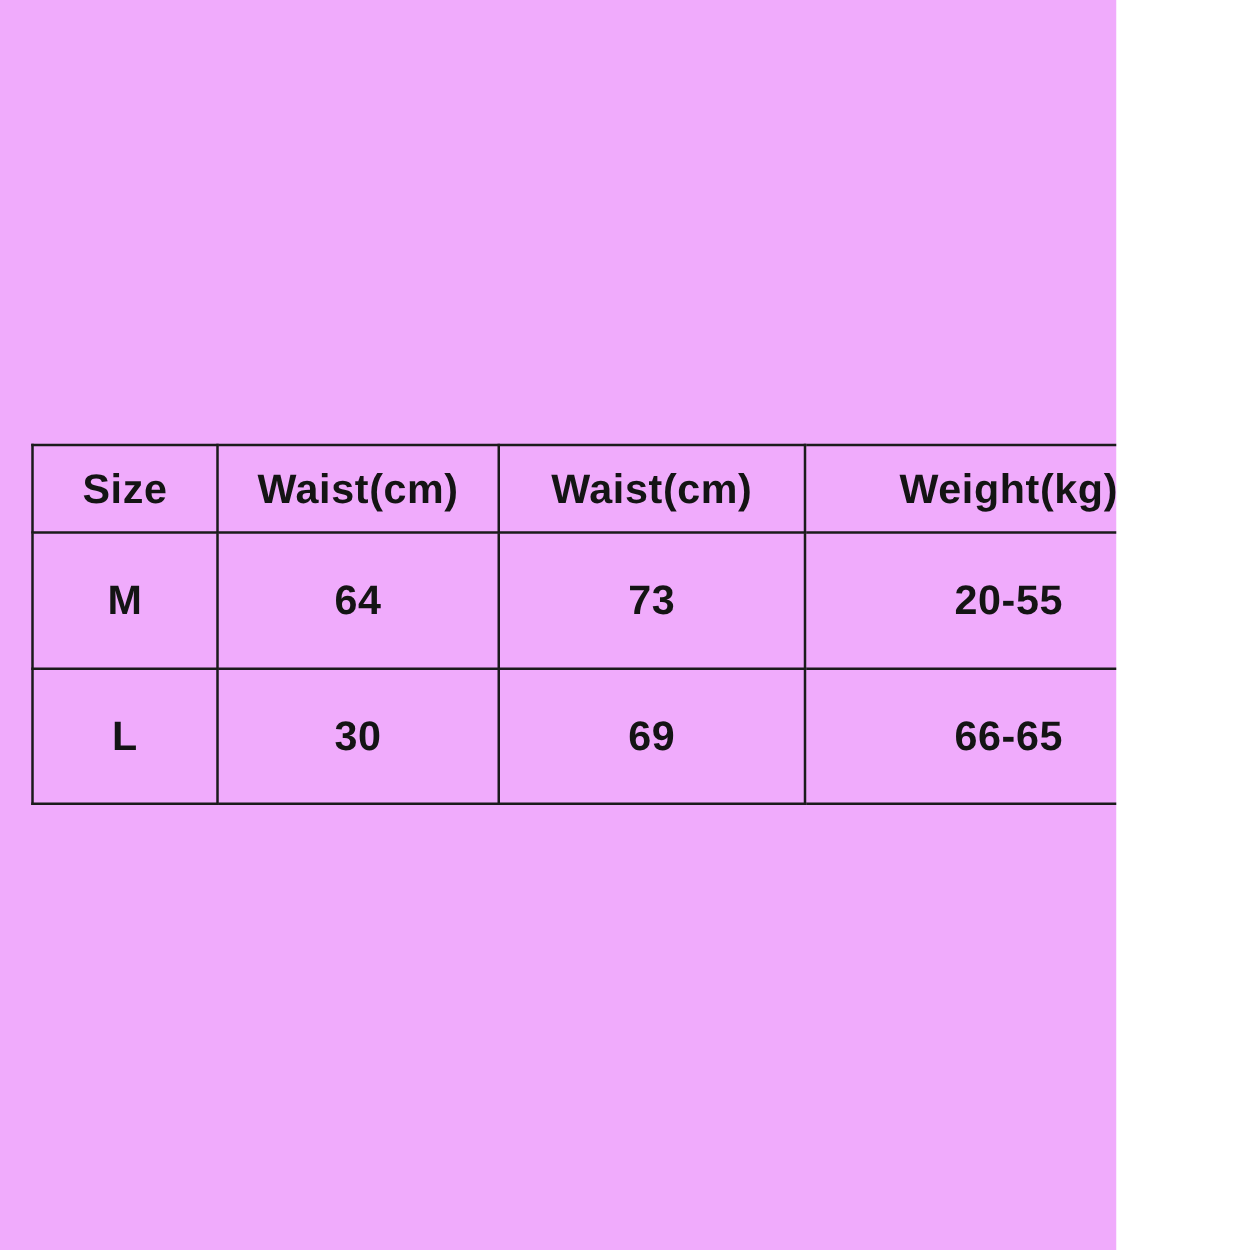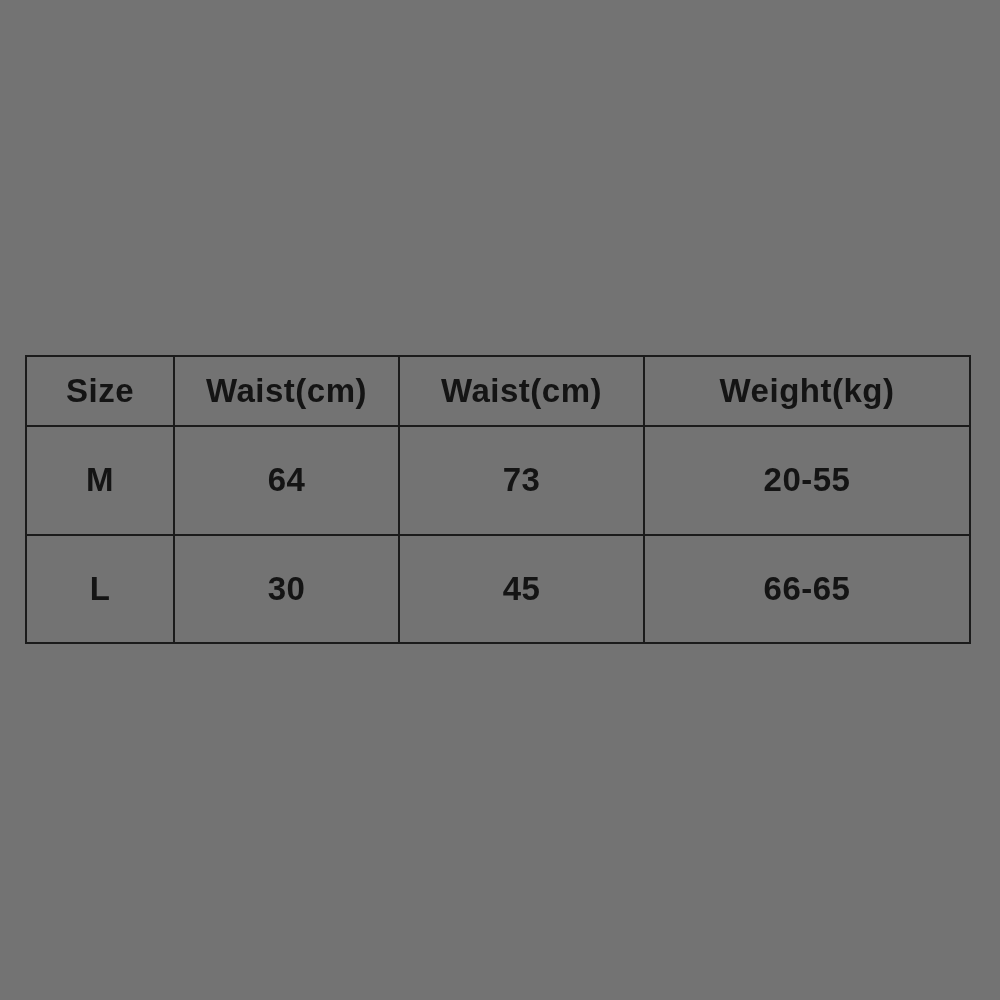--- a/index.html
+++ b/index.html
@@ -2,23 +2,23 @@
 <html><head>
 <meta charset="utf-8">
 <style>
   html, body {
     margin: 0;
     padding: 0;
     background: #ffffff;
   }
   .stage {
     position: relative;
-    width: 1000px;
+    width: 893px;
     height: 1000px;
-    background: #737373;
+    background: #f0abfc;
     overflow: hidden;
   }
   table.size-chart {
     position: absolute;
     left: 25px;
     top: 355px;
     width: 944px;
     height: 289px;
     border-collapse: collapse;
     table-layout: fixed;
@@ -66,18 +66,18 @@
     <tbody>
       <tr class="body-row">
         <td>M</td>
         <td>64</td>
         <td>73</td>
         <td>20-55</td>
       </tr>
       <tr class="body-row">
         <td>L</td>
         <td>30</td>
-        <td>45</td>
+        <td>69</td>
         <td>66-65</td>
       </tr>
     </tbody>
   </table>
 </div>
 
 </body></html>

